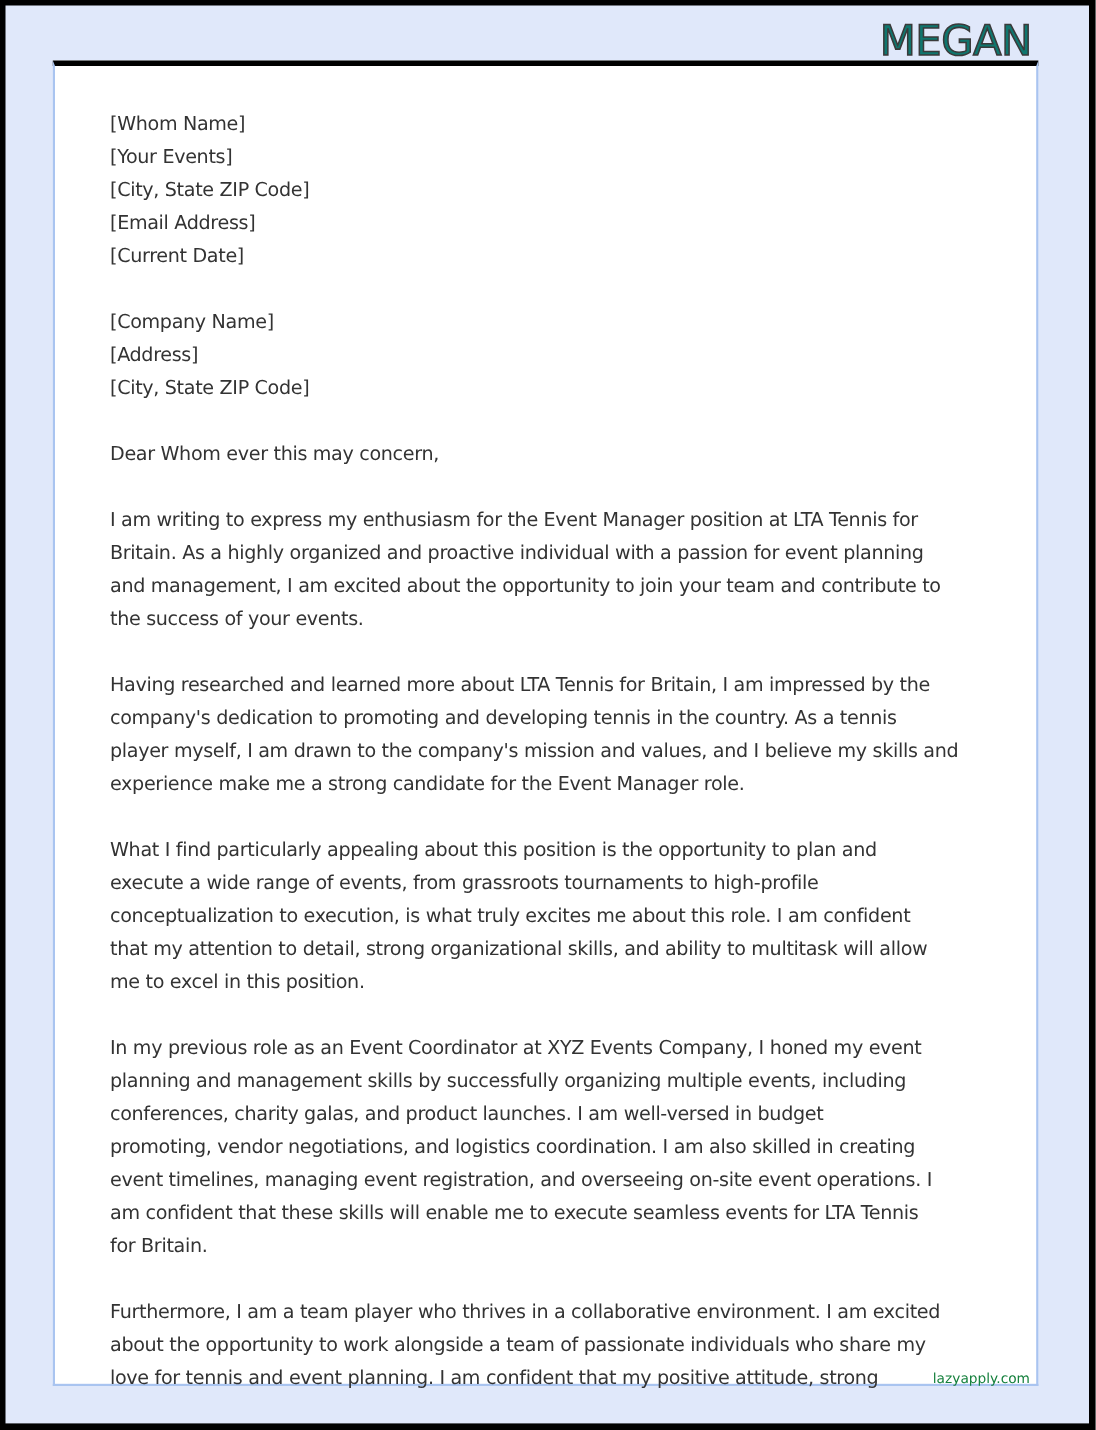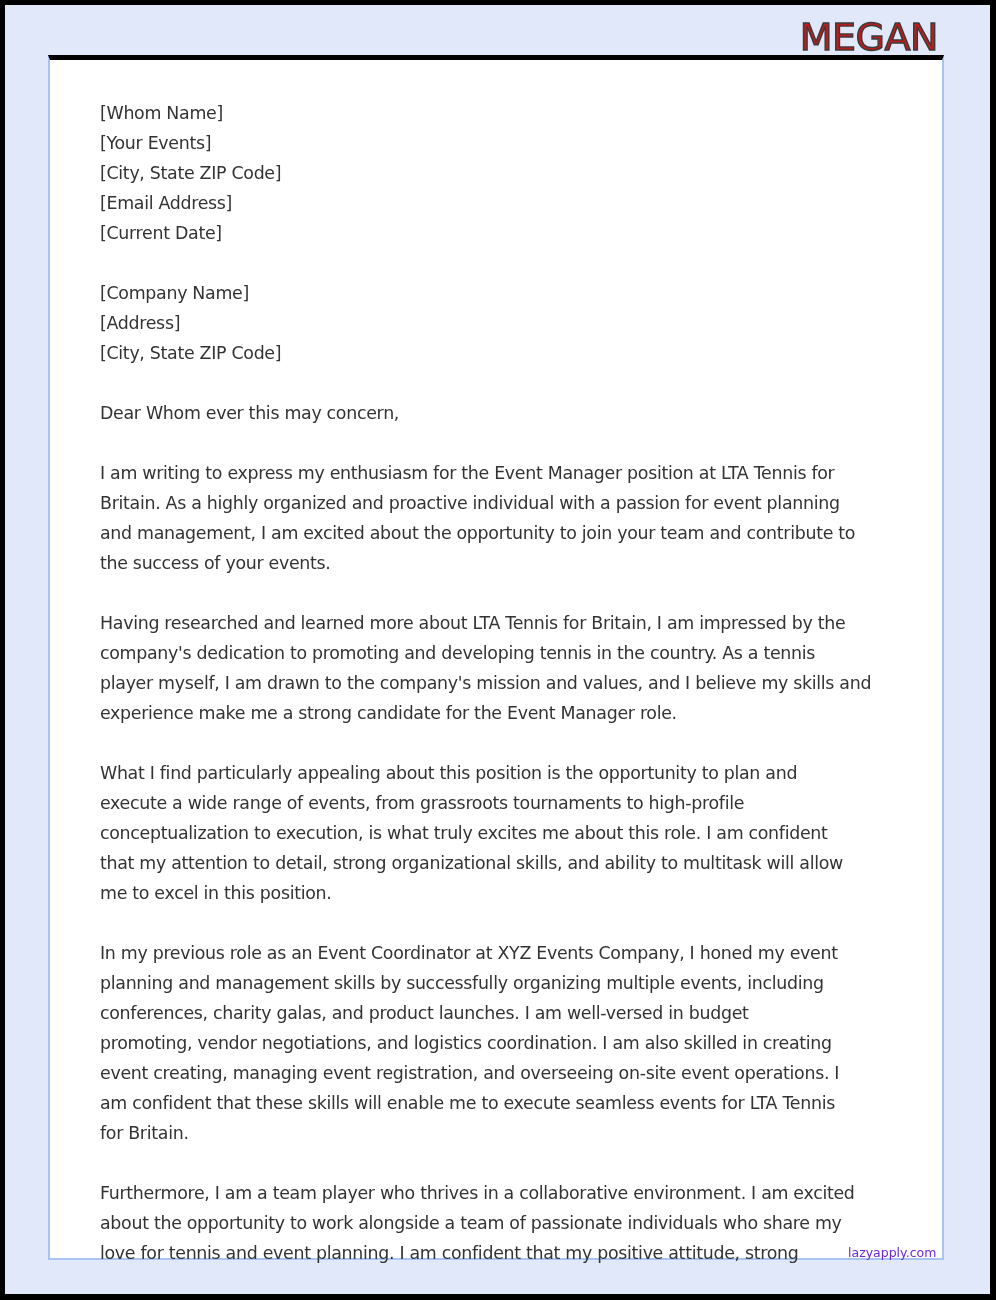--- a/index.html
+++ b/index.html
@@ -24,21 +24,21 @@
     overflow: hidden;
   }
   .brand-name {
     position: absolute;
     right: 52px;
     top: 10px;
     font-family: "DejaVu Sans", sans-serif;
     font-size: 38px;
     line-height: 44px;
     letter-spacing: -0.5px;
-    color: #b91c1c;
+    color: #0f766e;
     -webkit-text-stroke: 1.4px #3a3a3a;
     font-weight: normal;
   }
   .card {
     position: absolute;
     left: 43px;
     top: 50px;
     width: 896px;
     height: 1205px;
     background: #ffffff;
@@ -68,21 +68,21 @@
   }
   .para {
     margin: 0 0 30px 0;
   }
   .watermark {
     position: absolute;
     left: 843px;
     top: 1240px;
     font-family: "DejaVu Sans", sans-serif;
     font-size: 12.5px;
-    color: #6d28d9;
+    color: #15803d;
     line-height: 16px;
   }
 </style>
 </head>
 <body>
 
 <div class="page">
 
   <div class="brand-name">MEGAN</div>
 
@@ -128,21 +128,21 @@
       <span class="line">conceptualization to execution, is what truly excites me about this role. I am confident</span>
       <span class="line">that my attention to detail, strong organizational skills, and ability to multitask will allow</span>
       <span class="line">me to excel in this position.</span>
     </div>
 
     <div class="para">
       <span class="line">In my previous role as an Event Coordinator at XYZ Events Company, I honed my event</span>
       <span class="line">planning and management skills by successfully organizing multiple events, including</span>
       <span class="line">conferences, charity galas, and product launches. I am well-versed in budget</span>
       <span class="line">promoting, vendor negotiations, and logistics coordination. I am also skilled in creating</span>
-      <span class="line">event creating, managing event registration, and overseeing on-site event operations. I</span>
+      <span class="line">event timelines, managing event registration, and overseeing on-site event operations. I</span>
       <span class="line">am confident that these skills will enable me to execute seamless events for LTA Tennis</span>
       <span class="line">for Britain.</span>
     </div>
 
     <div class="para">
       <span class="line">Furthermore, I am a team player who thrives in a collaborative environment. I am excited</span>
       <span class="line">about the opportunity to work alongside a team of passionate individuals who share my</span>
       <span class="line">love for tennis and event planning. I am confident that my positive attitude, strong</span>
     </div>
 

